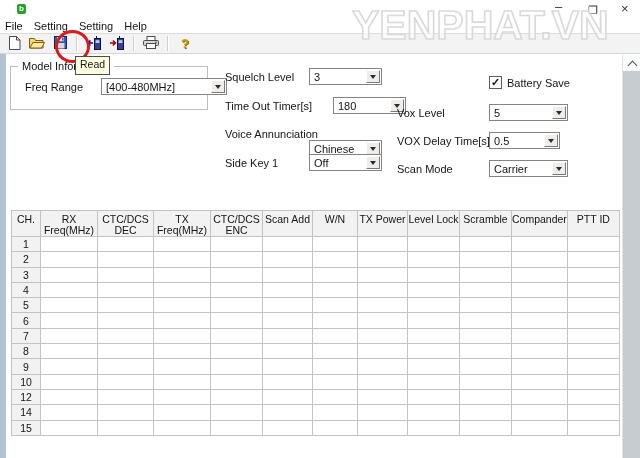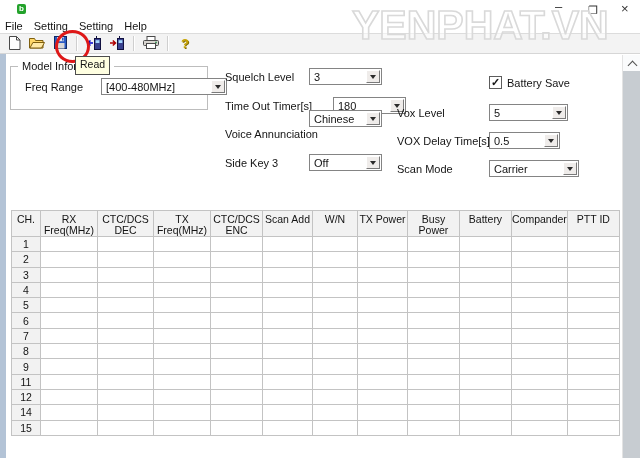--- a/index.html
+++ b/index.html
@@ -190,28 +190,28 @@
 
 <span class="lbl" style="left:225px;top:100px;">Time Out Timer[s]</span>
 <div class="combo" style="left:309px;top:97px;width:73px;margin-left:24px;">
   <span class="val">180</span>
   <span class="btn">
       <span class="arrow-down"></span>
     </span>
 </div>
 
 <span class="lbl" style="left:225px;top:128px;">Voice Annunciation</span>
-<div class="combo" style="left:309px;top:110px;width:73px;text-decoration:underline;">
+<div class="combo" style="left:309px;top:140px;width:73px;text-decoration:underline;">
   <span class="val">Chinese</span>
   <span class="btn">
       <span class="arrow-down"></span>
     </span>
 </div>
 
-<span class="lbl" style="left:225px;top:157px;">Side Key 3</span>
+<span class="lbl" style="left:225px;top:157px;">Side Key 1</span>
 <div class="combo" style="left:309px;top:154px;width:73px;">
   <span class="val">Off</span>
   <span class="btn">
       <span class="arrow-down"></span>
     </span>
 </div>
 
 <span class="checkbox">✓</span>
 <span class="lbl" style="left:507px;top:77px;">Battery Save</span>
 
@@ -225,21 +225,21 @@
 
 <span class="lbl" style="left:397px;top:135px;">VOX Delay Time[s]</span>
 <div class="combo" style="left:489px;top:132px;width:71px;">
   <span class="val">0.5</span>
   <span class="btn">
       <span class="arrow-down"></span>
     </span>
 </div>
 
 <span class="lbl" style="left:397px;top:163px;">Scan Mode</span>
-<div class="combo" style="left:489px;top:160px;width:90px;">
+<div class="combo" style="left:489px;top:160px;width:79px;">
   <span class="val">Carrier</span>
   <span class="btn">
       <span class="arrow-down"></span>
     </span>
 </div>
 
 <div class="grid-wrap">
   <table class="grid">
     <colgroup id="grid-cols">
         <col style="width: 29px;">
@@ -262,22 +262,22 @@
 Freq(MHz)</th>
           <th>CTC/DCS
 DEC</th>
           <th>TX
 Freq(MHz)</th>
           <th>CTC/DCS
 ENC</th>
           <th>Scan Add</th>
           <th>W/N</th>
           <th>TX Power</th>
-          <th>Busy Power</th>
-          <th>Battery</th>
+          <th>Level Lock</th>
+          <th>Scramble</th>
           <th>Compander</th>
           <th>PTT ID</th>
         </tr>
       </thead>
     <tbody id="grid-body">
         <tr>
           <td class="rownum">1</td>
           <td></td>
           <td></td>
           <td></td>
@@ -396,21 +396,21 @@
           <td></td>
           <td></td>
           <td></td>
           <td></td>
           <td></td>
           <td></td>
           <td></td>
           <td></td>
         </tr>
         <tr>
-          <td class="rownum">11</td>
+          <td class="rownum">10</td>
           <td></td>
           <td></td>
           <td></td>
           <td></td>
           <td></td>
           <td></td>
           <td></td>
           <td></td>
           <td></td>
           <td></td>

